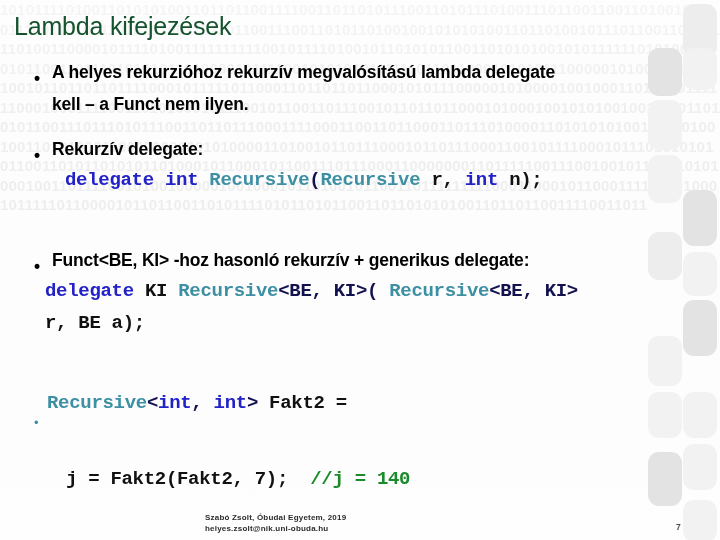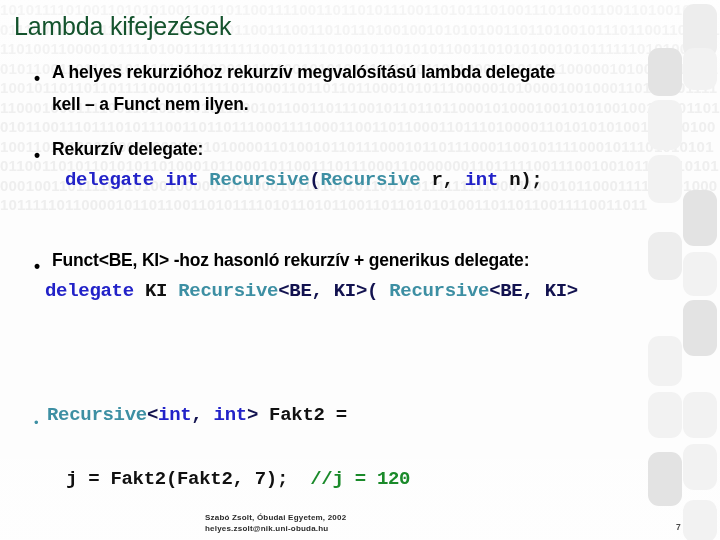--- a/index.html
+++ b/index.html
@@ -190,33 +190,34 @@
     </div>
 
     <div class="row" style="left:34px; top:258px;">
       <span class="bullet-dot txt" style="position:relative;">•</span>
     </div>
     <div class="row txt" style="left:52px; top:250px;">Funct&lt;BE, KI&gt; -hoz hasonló rekurzív + generikus delegate:</div>
 
     <div class="row code" style="left:45px; top:280px;">
       <span class="kw">delegate</span><span class="bk"> KI </span><span class="tp">Recursive</span><span class="pn">&lt;BE, KI&gt;(</span><span>&nbsp;</span><span class="tp">Recursive</span><span class="pn">&lt;BE, KI&gt;</span>
     </div>
+    <div class="row code bk" style="left:45px; top:312px;">r, BE a);</div>
 
     <div class="row" style="left:34px; top:413px;">
       <span class="bullet-dot" style="position:relative; font-size:13px; color:#3d8fa3;">•</span>
     </div>
-    <div class="row code" style="left:47px; top:404px;">
+    <div class="row code" style="left:47px; top:392px;">
       <span class="tp">Recursive</span><span class="pn">&lt;</span><span class="kw">int</span><span class="pn">, </span><span class="kw">int</span><span class="pn">&gt;</span><span class="bk"> Fakt2 =</span>
     </div>
     <div class="row code" style="left:66px; top:468px;">
-      <span class="bk">j = Fakt2(Fakt2, 7);</span><span>&nbsp;&nbsp;</span><span class="cm">//j = 120</span>
+      <span class="bk">j = Fakt2(Fakt2, 7);</span><span>&nbsp;&nbsp;</span><span class="cm">//j = 140</span>
     </div>
 
   </div>
 
   <div class="footer-ver">V 1.0</div>
   <div class="footer-center">
-    <div>Szabó Zsolt, Óbudai Egyetem, 2002</div>
+    <div>Szabó Zsolt, Óbudai Egyetem, 2019</div>
     <div>helyes.zsolt@nik.uni-obuda.hu</div>
   </div>
   <div class="page-num">7</div>
 
 </div>
 
 </body></html>

